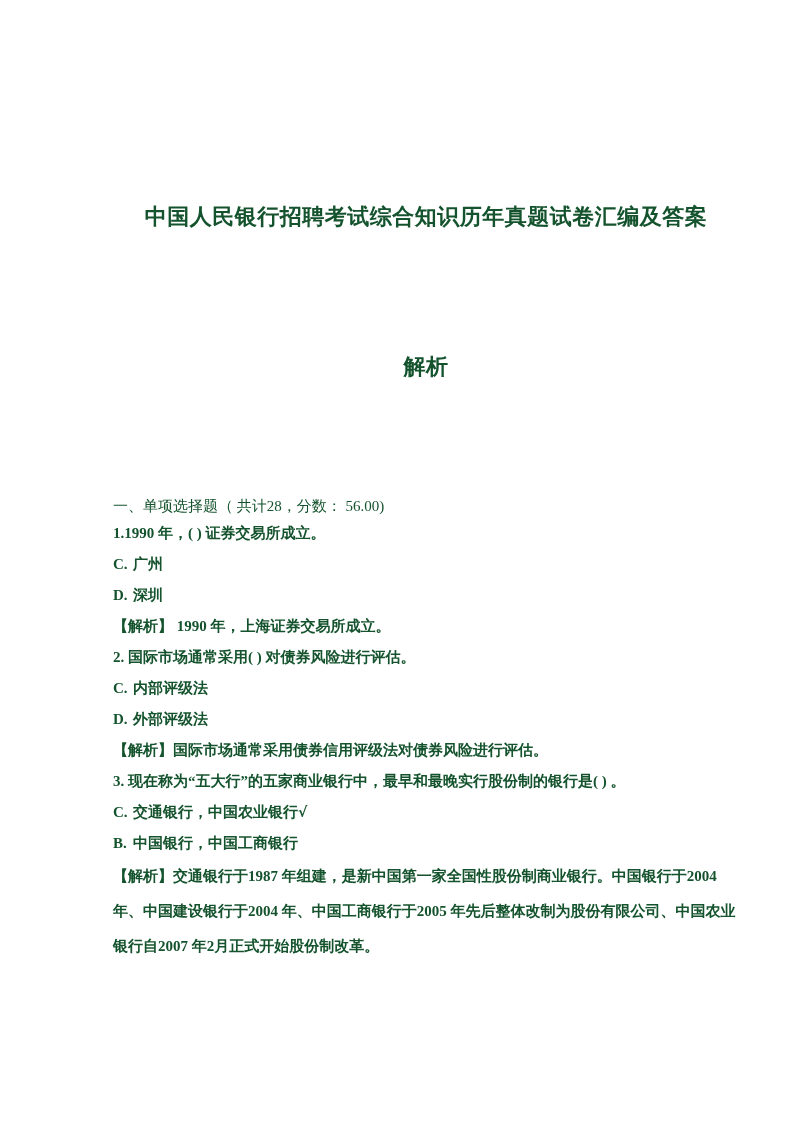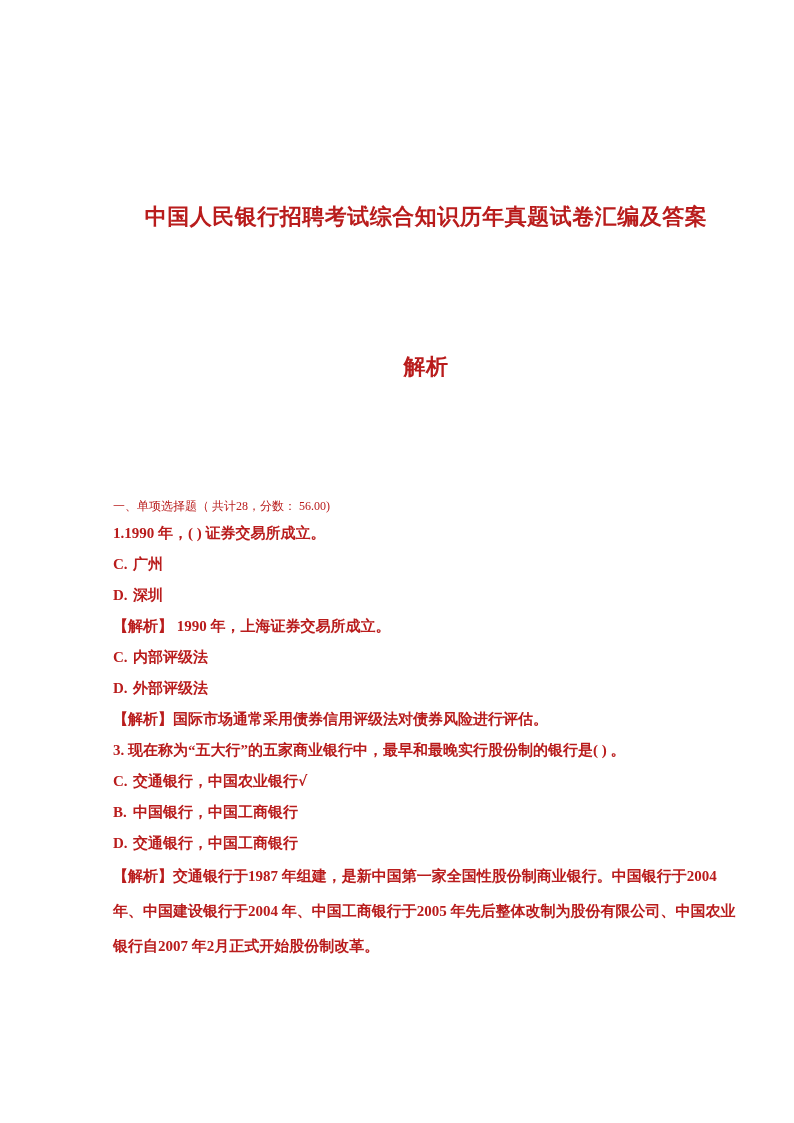--- a/index.html
+++ b/index.html
@@ -5,36 +5,36 @@
   html, body {
     margin: 0;
     padding: 0;
     background: #ffffff;
   }
   .page {
     position: relative;
     width: 794px;
     height: 1123px;
     background: #ffffff;
-    color: #b91c1c;
+    color: #14532d;
     font-family: "Liberation Serif", "DejaVu Serif", serif;
     box-sizing: border-box;
     padding: 92px 55px 0 113px;
     overflow: hidden;
   }
   .doc-title {
     font-size: 22px;
     font-weight: bold;
     text-align: center;
     line-height: 50px;
     letter-spacing: 0.5px;
     white-space: pre-wrap;
   }
   .section-heading {
-    font-size: 12px;
+    font-size: 15px;
     line-height: 24px;
     margin-top: 2px;
     white-space: pre-wrap;
   }
   .qblock p {
     margin: 0;
     font-size: 15px;
     line-height: 31px;
     white-space: pre-wrap;
     font-weight: bold;
@@ -65,26 +65,26 @@
   <div class="section-heading">一、单项选择题（ 共计28，分数： 56.00)</div>
 
   <div class="qblock">
     <p>1.1990 年，( ) 证券交易所成立。</p>
     <p><span class="opt-label">C.</span><span>广州</span></p>
     <p><span class="opt-label">D.</span><span>深圳</span></p>
     <p>【解析】 1990 年，上海证券交易所成立。</p>
   </div>
 
   <div class="qblock">
+    <p>2. 国际市场通常采用( ) 对债券风险进行评估。</p>
     <p><span class="opt-label">C.</span><span>内部评级法</span></p>
     <p><span class="opt-label">D.</span><span>外部评级法</span></p>
     <p>【解析】国际市场通常采用债券信用评级法对债券风险进行评估。</p>
   </div>
 
   <div class="qblock">
     <p>3. 现在称为“五大行”的五家商业银行中，最早和最晚实行股份制的银行是( ) 。</p>
     <p><span class="opt-label">C.</span><span>交通银行，中国农业银行</span><span class="checkmark">√</span></p>
     <p><span class="opt-label">B.</span><span>中国银行，中国工商银行</span></p>
-    <p><span class="opt-label">D.</span><span>交通银行，中国工商银行</span></p>
     <p class="analysis-long">【解析】交通银行于1987 年组建，是新中国第一家全国性股份制商业银行。中国银行于2004 年、中国建设银行于2004 年、中国工商银行于2005 年先后整体改制为股份有限公司、中国农业银行自2007 年2月正式开始股份制改革。</p>
   </div>
 
 </div>
 
 </body></html>

